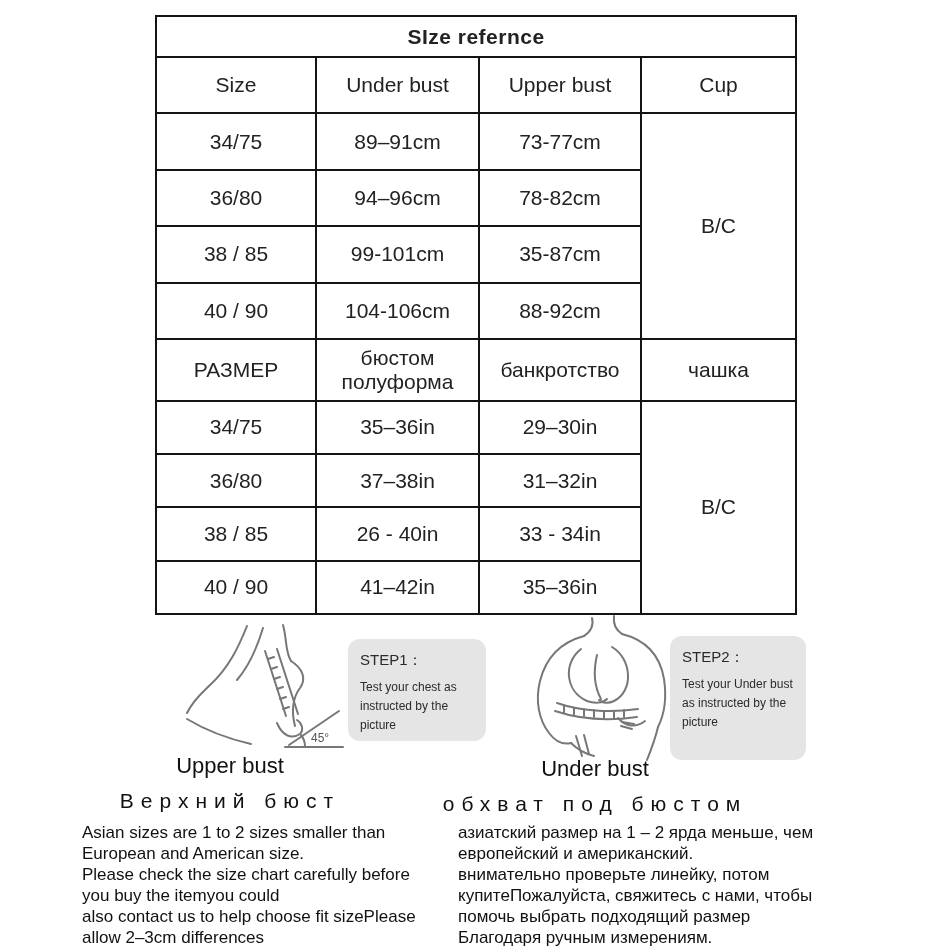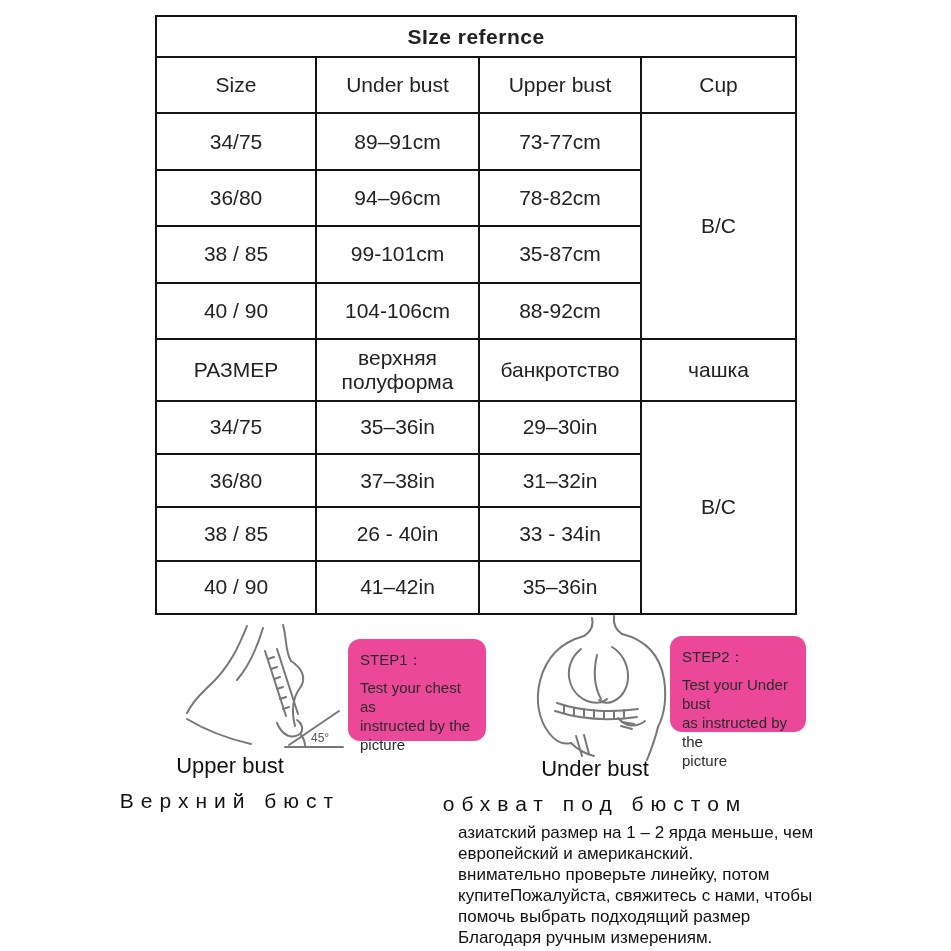--- a/index.html
+++ b/index.html
@@ -23,25 +23,25 @@
   td.title-cell { font-size:36px; font-weight:600; letter-spacing:0.5px; height:40px; color:#161616; }
   td.head-cell  { font-size:20px; height:55px; }
   td.ru-head    { font-size:19px; height:60px; }
   td.cup-cell   { font-size:40px; color:#161616;margin-left:44px; }
   tr.data-row   { height:55px; }
   tr.data-row-in{ height:52px; }
 
   
   .sketch { position:absolute; }
   .step-box {
-    position:absolute; background:#ec4899; border-radius:12px;
+    position:absolute; background:#e5e5e5; border-radius:12px;
     padding:12px 10px 10px 12px;
   }
   .step-label { font-size:15px; color:#2b2b2b; margin-bottom:8px; }
-  .step-text  { font-size:15px; color:#2b2b2b; line-height:19px; }
+  .step-text  { font-size:12px; color:#2b2b2b; line-height:19px; }
 
   .fig-caption { position:absolute; text-align:center; }
   .fig-caption .en { font-size:22px; color:#111; }
   .fig-caption .ru { font-size:21px; color:#111; letter-spacing:7px; margin-top:10px; white-space:nowrap; }
 
   
   .note {
     position:absolute; top:822px; font-size:17px; line-height:21px; color:#111;
   }
   .note.en { left:82px;  width:385px; }
@@ -85,21 +85,21 @@
       <td>99-101cm</td>
       <td>35-87cm</td>
     </tr>
     <tr class="data-row">
       <td>40 / 90</td>
       <td>104-106cm</td>
       <td>88-92cm</td>
     </tr>
     <tr>
       <td class="ru-head">РАЗМЕР</td>
-      <td class="ru-head preline">верхняя
+      <td class="ru-head preline">бюстом
 полуформа</td>
       <td class="ru-head">банкротство</td>
       <td class="ru-head">чашка</td>
     </tr>
     <tr class="data-row-in">
       <td>34/75</td>
       <td>35–36in</td>
       <td>29–30in</td>
       <td rowspan="4" class="cup-cell">B/C</td>
     </tr>
@@ -168,36 +168,42 @@
     <line x1="106" y1="96" x2="106" y2="103"></line>
     <path d="M100,104 C108,113 118,114 127,107"></path>
     <path d="M104,108 L116,110"></path>
     <path d="M103,112 L114,115"></path>
     <path d="M53,129 C60,136 68,140 76,142"></path>
     <path d="M140,113 C137,126 133,136 129,146"></path>
     <path d="M58,122 L64,142"></path>
     <path d="M66,121 L71,140"></path>
   </svg>
 
-  <div class="step-box" style="left:670px; top:636px; width:136px; height:96px;">
+  <div class="step-box" style="left:670px; top:636px; width:136px; height:124px;">
     <div class="step-label">STEP2：</div>
     <div class="step-text preline">Test your Under bust
 as instructed by the
 picture</div>
   </div>
 
   <div class="fig-caption" style="left:75px; top:753px; width:310px;">
     <div class="en">Upper bust</div>
     <div class="ru">Верхний бюст</div>
   </div>
   <div class="fig-caption" style="left:440px; top:756px; width:310px;">
     <div class="en">Under bust</div>
     <div class="ru">обхват под бюстом</div>
   </div>
 
+  <div class="note en preline">Asian sizes are 1 to 2 sizes smaller than
+European and American size.
+Please check the size chart carefully before
+you buy the itemyou could
+also contact us to help choose fit sizePlease
+allow 2–3cm differences</div>
   <div class="note ru preline">азиатский размер на 1 – 2 ярда меньше, чем
 европейский и американский.
 внимательно проверьте линейку, потом
 купитеПожалуйста, свяжитесь с нами, чтобы
 помочь выбрать подходящий размер
 Благодаря ручным измерениям.</div>
 
 </div>
 
 </body></html>

